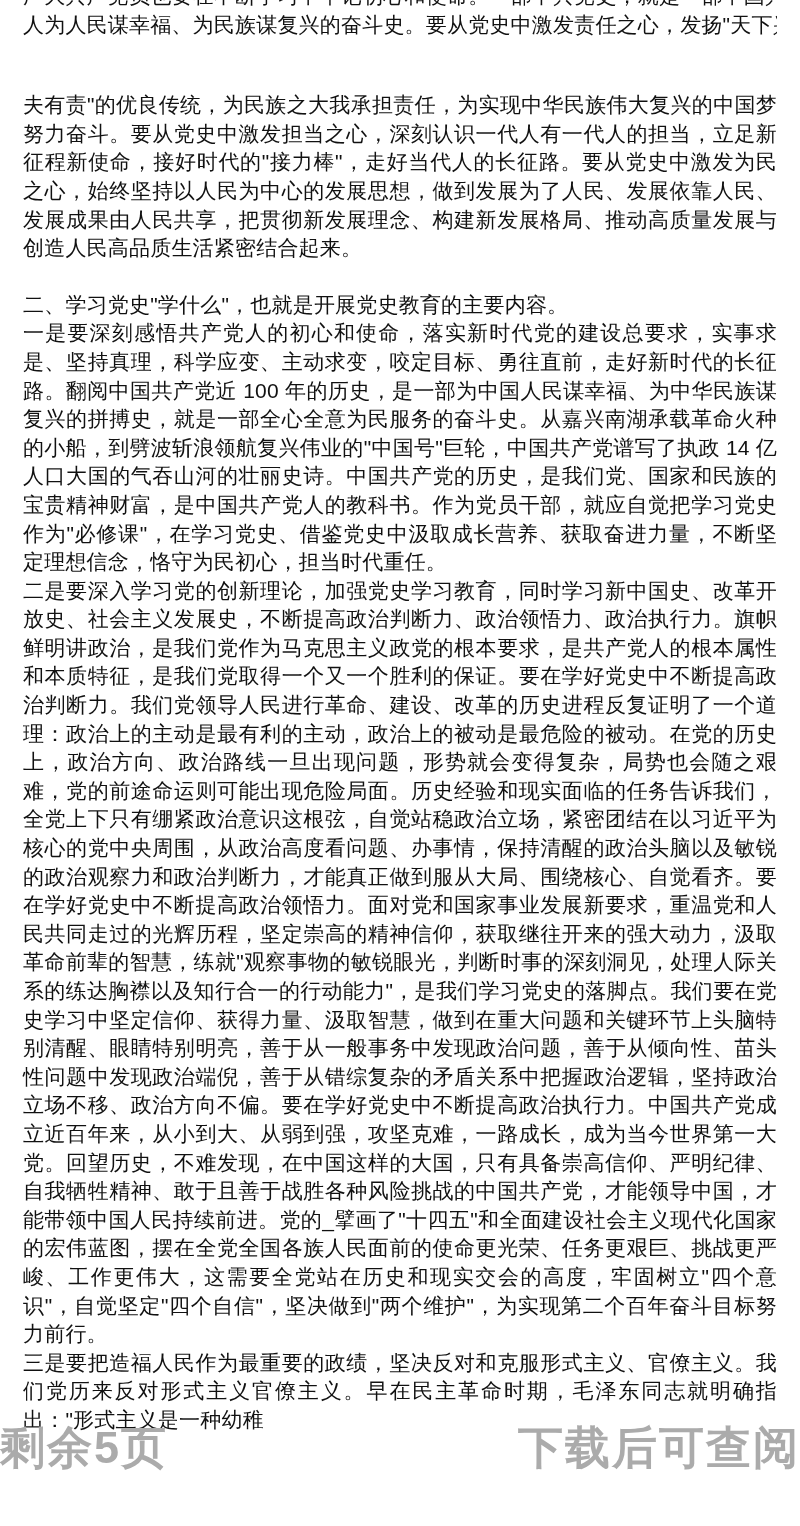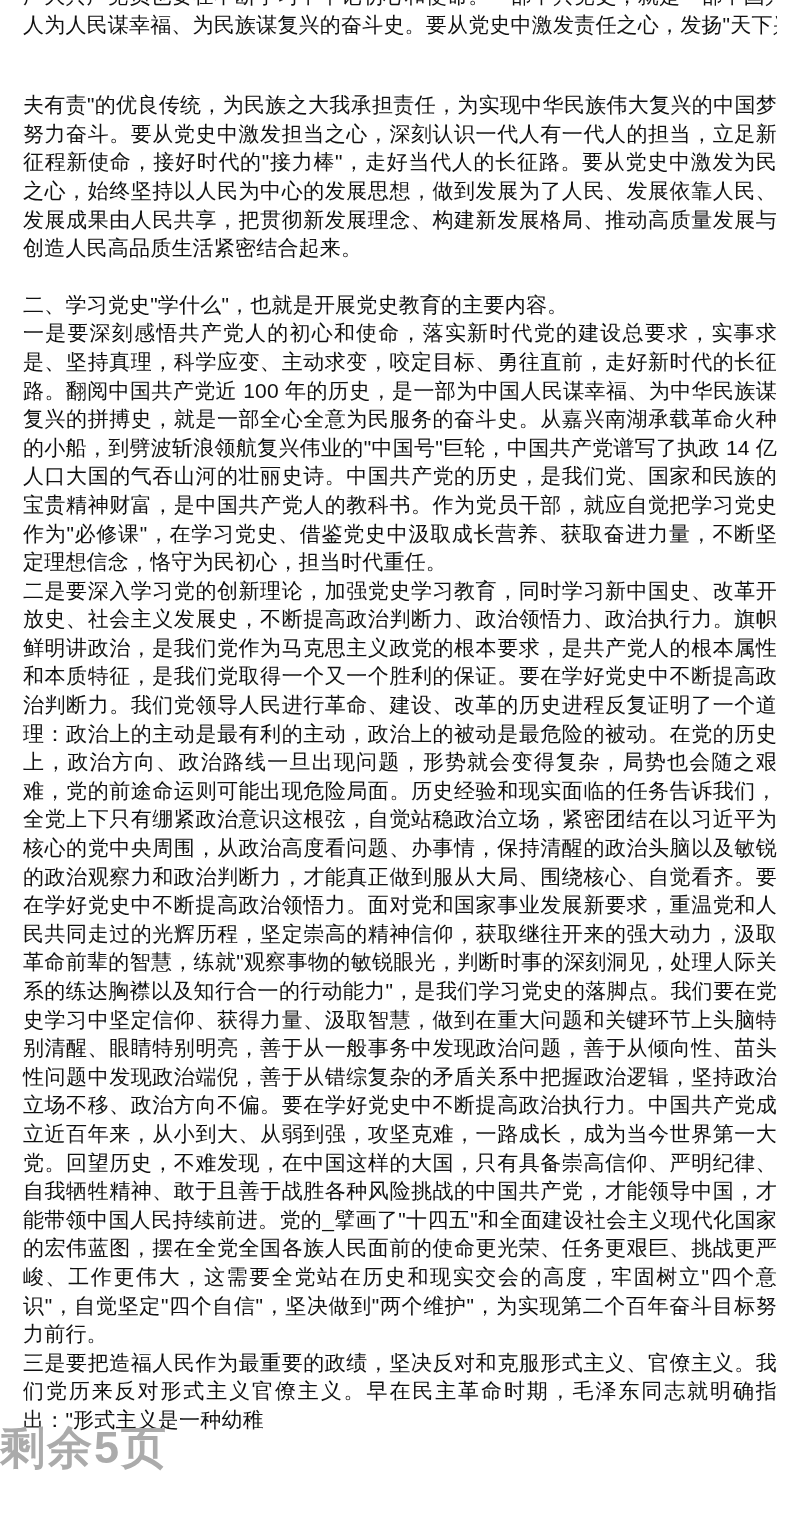--- a/index.html
+++ b/index.html
@@ -76,13 +76,14 @@
 
   <p>一是要深刻感悟共产党人的初心和使命，落实新时代党的建设总要求，实事求是、坚持真理，科学应变、主动求变，咬定目标、勇往直前，走好新时代的长征路。翻阅中国共产党近 100 年的历史，是一部为中国人民谋幸福、为中华民族谋复兴的拼搏史，就是一部全心全意为民服务的奋斗史。从嘉兴南湖承载革命火种的小船，到劈波斩浪领航复兴伟业的"中国号"巨轮，中国共产党谱写了执政 14 亿人口大国的气吞山河的壮丽史诗。中国共产党的历史，是我们党、国家和民族的宝贵精神财富，是中国共产党人的教科书。作为党员干部，就应自觉把学习党史作为"必修课"，在学习党史、借鉴党史中汲取成长营养、获取奋进力量，不断坚定理想信念，恪守为民初心，担当时代重任。</p>
 
   <p>二是要深入学习党的创新理论，加强党史学习教育，同时学习新中国史、改革开放史、社会主义发展史，不断提高政治判断力、政治领悟力、政治执行力。旗帜鲜明讲政治，是我们党作为马克思主义政党的根本要求，是共产党人的根本属性和本质特征，是我们党取得一个又一个胜利的保证。要在学好党史中不断提高政治判断力。我们党领导人民进行革命、建设、改革的历史进程反复证明了一个道理：政治上的主动是最有利的主动，政治上的被动是最危险的被动。在党的历史上，政治方向、政治路线一旦出现问题，形势就会变得复杂，局势也会随之艰难，党的前途命运则可能出现危险局面。历史经验和现实面临的任务告诉我们，全党上下只有绷紧政治意识这根弦，自觉站稳政治立场，紧密团结在以习近平为核心的党中央周围，从政治高度看问题、办事情，保持清醒的政治头脑以及敏锐的政治观察力和政治判断力，才能真正做到服从大局、围绕核心、自觉看齐。要在学好党史中不断提高政治领悟力。面对党和国家事业发展新要求，重温党和人民共同走过的光辉历程，坚定崇高的精神信仰，获取继往开来的强大动力，汲取革命前辈的智慧，练就"观察事物的敏锐眼光，判断时事的深刻洞见，处理人际关系的练达胸襟以及知行合一的行动能力"，是我们学习党史的落脚点。我们要在党史学习中坚定信仰、获得力量、汲取智慧，做到在重大问题和关键环节上头脑特别清醒、眼睛特别明亮，善于从一般事务中发现政治问题，善于从倾向性、苗头性问题中发现政治端倪，善于从错综复杂的矛盾关系中把握政治逻辑，坚持政治立场不移、政治方向不偏。要在学好党史中不断提高政治执行力。中国共产党成立近百年来，从小到大、从弱到强，攻坚克难，一路成长，成为当今世界第一大党。回望历史，不难发现，在中国这样的大国，只有具备崇高信仰、严明纪律、自我牺牲精神、敢于且善于战胜各种风险挑战的中国共产党，才能领导中国，才能带领中国人民持续前进。党的_擘画了"十四五"和全面建设社会主义现代化国家的宏伟蓝图，摆在全党全国各族人民面前的使命更光荣、任务更艰巨、挑战更严峻、工作更伟大，这需要全党站在历史和现实交会的高度，牢固树立"四个意识"，自觉坚定"四个自信"，坚决做到"两个维护"，为实现第二个百年奋斗目标努力前行。</p>
 
   <p>三是要把造福人民作为最重要的政绩，坚决反对和克服形式主义、官僚主义。我们党历来反对形式主义官僚主义。早在民主革命时期，毛泽东同志就明确指出："形式主义是一种幼稚</p>
 </div>
 
 <div class="footer">
   <span>剩余5页</span>
+  <span>下载后可查阅</span>
 </div>
 
 </body></html>

